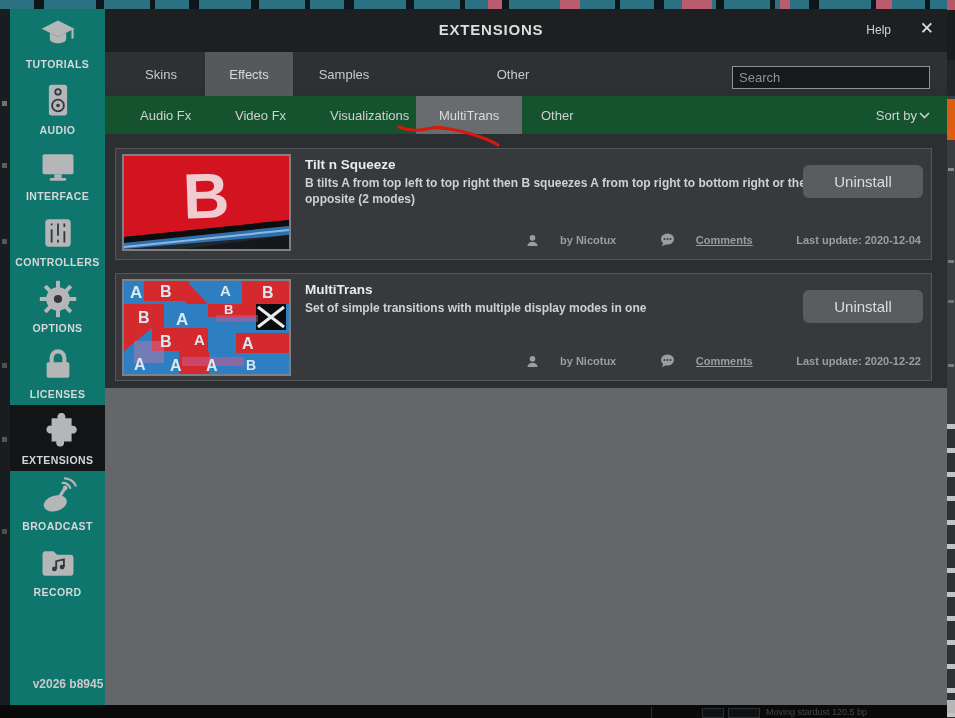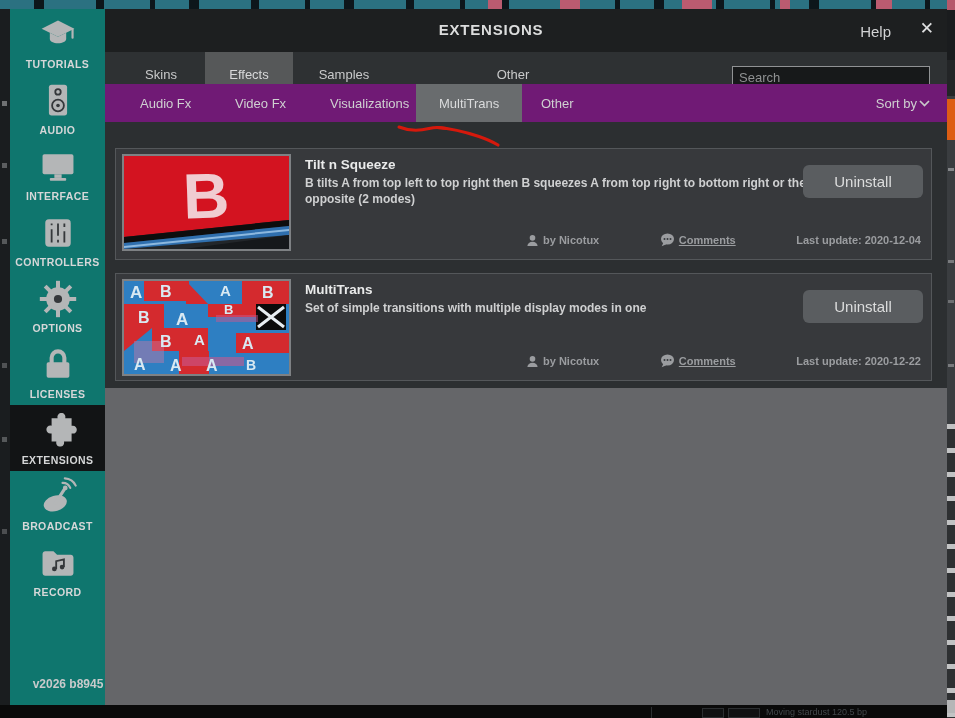--- a/index.html
+++ b/index.html
@@ -45,33 +45,33 @@
   .side-label { font-size:10.5px; font-weight:bold; letter-spacing:.4px; color:#d6d7d8; }
   .icon-fill { fill:#b4b6b7; }
   #version { position:absolute; left:0; bottom:14px; width:116px; text-align:center;
     font-size:12px; font-weight:bold; color:#c9cacb; }
 
   
   #dialog { position:absolute; left:105px; top:9px; width:842px; height:696px; background:#2c2f31; }
   #dlg-header { position:absolute; left:0; top:0; width:842px; height:43px; background:#1d1f20; }
   #dlg-title { position:absolute; left:0; right:70px; top:12px; text-align:center;
     font-size:15px; font-weight:bold; letter-spacing:.8px; color:#dcdddd; }
-  #help-btn { position:absolute; right:56px; top:14px; font-size:15px; color:#d2d3d4; cursor:pointer; }
+  #help-btn { position:absolute; right:56px; top:14px; font-size:12px; color:#d2d3d4; cursor:pointer; }
   #close-btn { position:absolute; right:13px; top:10px; font-size:17px; color:#dfe0e1; cursor:pointer; line-height:1.2; }
 
   #tabs1 { position:absolute; left:0; top:43px; width:842px; height:35px; background:#2e3133; }
   .tab1 { position:absolute; top:0; height:44px; width:88px; display:flex; align-items:center;
     justify-content:center; font-size:13px; color:#c9cacb; cursor:pointer; }
   .tab1.active { background:#565859; color:#d8d9da; }
   #search-box { position:absolute; right:17px; top:14px; width:198px; height:23px;
     background:#17191a; border:1px solid #909294; color:#cfd0d1; font-size:13px;
     padding:0 6px; font-family:"Liberation Sans", sans-serif; outline:none; }
   #search-box::placeholder { color:#8f9192; }
 
-  #tabs2 { position:absolute; left:0; top:75px; width:842px; height:38px; background:#701a75; }
+  #tabs2 { position:absolute; left:0; top:87px; width:842px; height:38px; background:#14532d; }
   .tab2 { position:absolute; top:0; height:38px; display:flex; align-items:center; justify-content:center;
     padding:0 23px; font-size:13px; color:#cfd0d1; cursor:pointer; }
   .tab2.active { background:#696c6e; color:#dadbdc; }
   #sort-by { position:absolute; right:17px; top:0; height:38px; display:flex; align-items:center;
     gap:2px; font-size:13px; color:#cfd0d1; cursor:pointer; }
 
   #cards-zone { position:absolute; left:0; top:125px; width:842px; height:254px; background:#2c2f31; }
   .card { position:absolute; left:10px; width:817px; background:#37393c; border:1px solid #54575a; }
   #card-0 { top:14px; height:112px; }
   #card-1 { top:139px; height:108px; }
@@ -79,21 +79,21 @@
     border:2px solid #7e8184; background:#22262a; }
   .thumb svg { display:block; }
   .card-title { position:absolute; left:189px; top:8px; font-size:13.5px; font-weight:bold; color:#e9eaea; }
   .card-desc { position:absolute; left:189px; top:27px; width:505px; font-size:12px;
     font-weight:bold; line-height:1.3; color:#cfd0d1; }
   .uninstall-btn { position:absolute; right:8px; top:16px; width:120px; height:33px;
     background:#5a5d60; border:none; border-radius:6px; font-size:15px; color:#dcdddd;
     font-family:"Liberation Sans", sans-serif; cursor:pointer; }
   .meta-row { position:absolute; left:410px; right:10px; bottom:12px; display:flex;
     align-items:center; justify-content:space-between; }
-  .meta { display:flex; align-items:center; gap:4px; font-size:11px; font-weight:bold; color:#9b9da0; }
+  .meta { display:flex; align-items:center; gap:21px; font-size:11px; font-weight:bold; color:#9b9da0; }
   .meta a { color:#9b9da0; text-decoration:underline; cursor:pointer; }
 
   #gray-zone { position:absolute; left:0; top:379px; width:842px; height:317px; background:#656669; }
 
   #red-scribble { position:absolute; left:390px; top:118px; width:125px; height:35px; pointer-events:none; }
 </style>
 </head>
 <body>
 
 <div id="stage">

